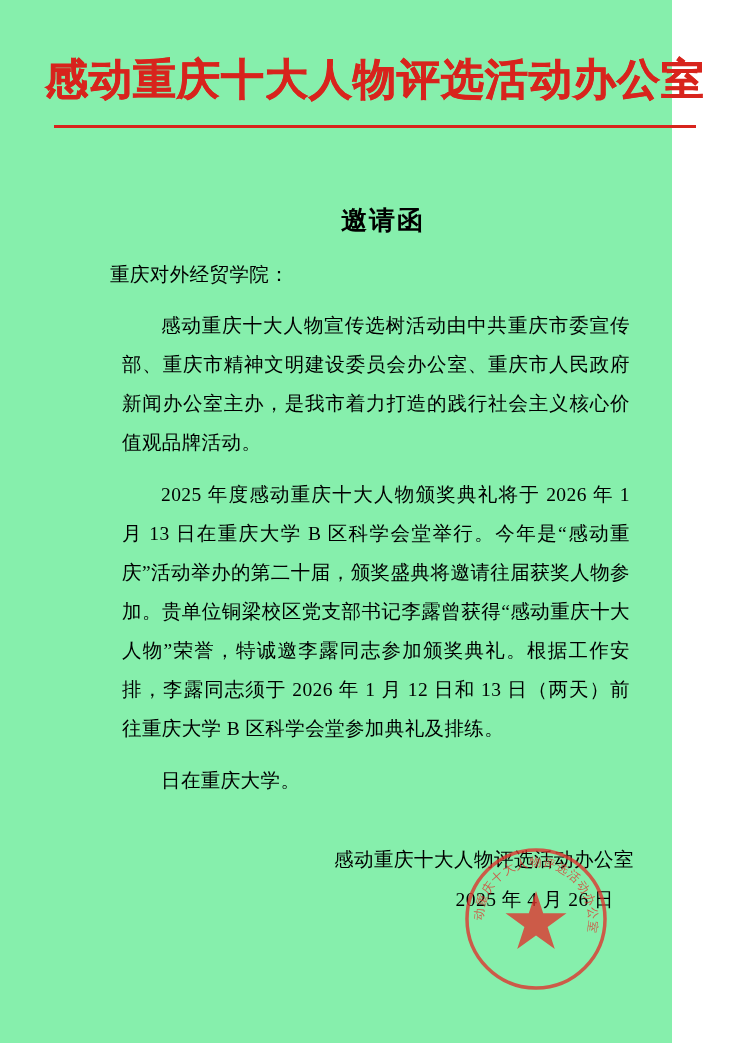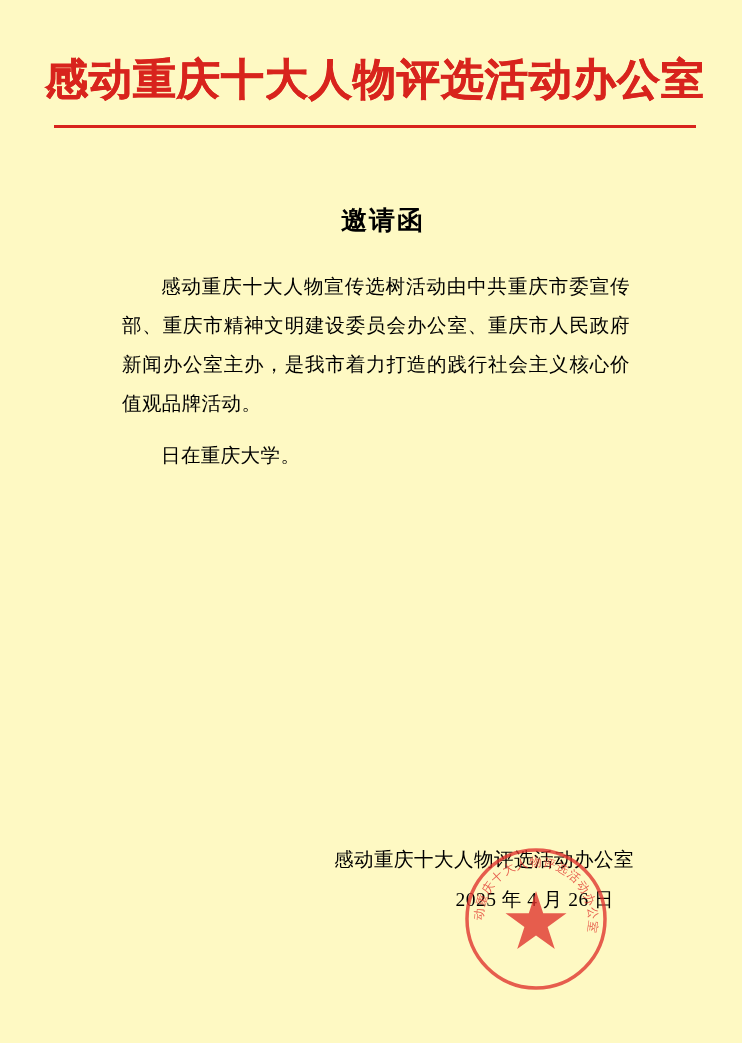--- a/index.html
+++ b/index.html
@@ -11,23 +11,23 @@
     width: 750px;
     height: 1043px;
     position: relative;
     font-family: "Liberation Serif", serif;
     color: #000000;
     overflow: hidden;
   }
 
   .page {
     position: relative;
-    width: 742px;
+    width: 672px;
     height: 1043px;
-    background: #fef9c3;
+    background: #86efac;
   }
 
   
   .letterhead {
     position: absolute;
     top: 56px;
     left: 0;
     width: 750px;
     text-align: center;
   }
@@ -122,21 +122,23 @@
 <div class="page">
 
   <div class="letterhead">
     <div class="letterhead-title">感动重庆十大人物评选活动办公室</div>
     <div class="letterhead-rule"></div>
   </div>
 
   <div class="doc-title">邀请函</div>
 
   <div class="content">
+    <p class="salutation">重庆对外经贸学院：</p>
     <p class="para">感动重庆十大人物宣传选树活动由中共重庆市委宣传部、重庆市精神文明建设委员会办公室、重庆市人民政府新闻办公室主办，是我市着力打造的践行社会主义核心价值观品牌活动。</p>
+    <p class="para gap">2025 年度感动重庆十大人物颁奖典礼将于 2026 年 1 月 13 日在重庆大学 B 区科学会堂举行。今年是“感动重庆”活动举办的第二十届，颁奖盛典将邀请往届获奖人物参加。贵单位铜梁校区党支部书记李露曾获得“感动重庆十大人物”荣誉，特诚邀李露同志参加颁奖典礼。根据工作安排，李露同志须于 2026 年 1 月 12 日和 13 日（两天）前往重庆大学 B 区科学会堂参加典礼及排练。</p>
     <p class="para gap">日在重庆大学。</p>
   </div>
 
   <div class="signature">
     <span class="sign-org">感动重庆十大人物评选活动办公室</span>
     <span class="sign-date">2025 年 4 月 26 日</span>
   </div>
 
   <div class="seal">
     <svg width="148" height="148" viewBox="0 0 148 148" aria-hidden="true">

